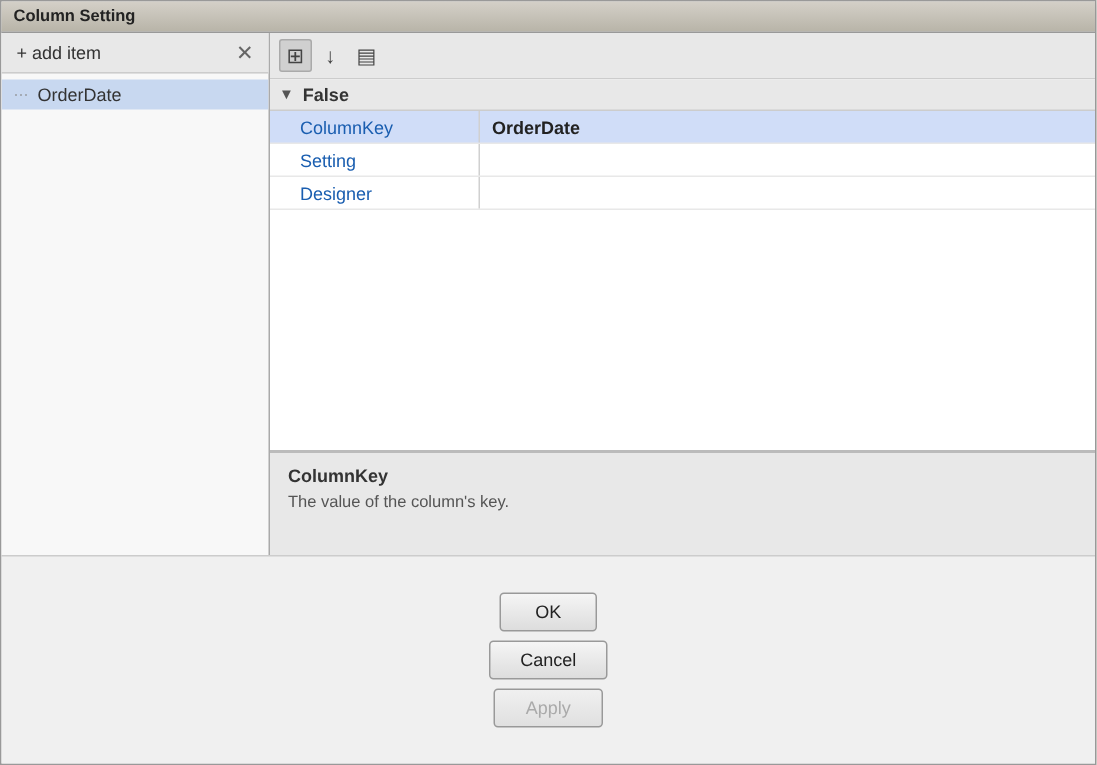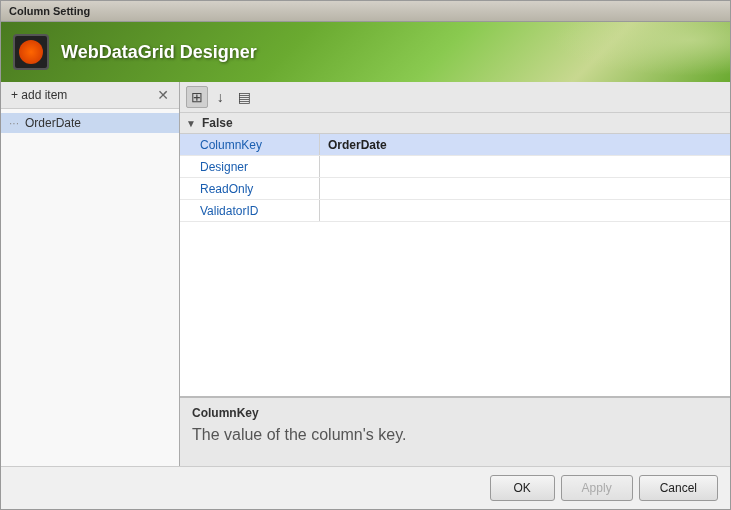--- a/index.html
+++ b/index.html
@@ -244,33 +244,34 @@
     }
 
     .description-title {
       font-weight: bold;
       color: #333;
       margin-bottom: 4px;
     }
 
     .description-text {
       color: #555;
-      font-size: 16px;
+      font-size: 11px;
       line-height: 1.4;
     }
 
     
     .bottom-area {
       display: flex;
       justify-content: flex-end;
       align-items: center;
-      padding: 8px 12px;
+      padding: 24px 12px;
       gap: 6px;
       background: #f0f0f0;
       border-top: 1px solid #ccc;
+      flex-direction: column;
     }
 
     .dialog-btn {
       padding: 5px 20px;
       font-size: 12px;
       background: linear-gradient(to bottom, #f5f5f5, #ddd);
       border: 1px solid #999;
       border-radius: 3px;
       cursor: pointer;
       color: #222;
@@ -285,26 +286,20 @@
   </style>
 </head>
 <body>
 
 <div class="window">
 
   <div class="title-bar">
     <span>Column Setting</span>
   </div>
 
-  <div class="designer-header">
-    <div class="designer-logo">
-      <div class="designer-logo-inner"></div>
-    </div>
-    <span class="designer-title">WebDataGrid Designer</span>
-  </div>
 
   <div class="content-area">
 
     <div class="left-panel">
       <div class="left-toolbar">
         <button class="add-item-btn">
           <span>+ add item</span>
         </button>
         <button class="close-btn">✕</button>
       </div>
@@ -340,47 +335,39 @@
           <div class="prop-name">
             <span>ColumnKey</span>
           </div>
           <div class="prop-value">
             <span>OrderDate</span>
           </div>
         </div>
 
         <div class="prop-row">
           <div class="prop-name">
+            <span>Setting</span>
+          </div>
+        </div>
+
+        <div class="prop-row">
+          <div class="prop-name">
             <span>Designer</span>
           </div>
         </div>
 
-        <div class="prop-row">
-          <div class="prop-name">
-            <span>ReadOnly</span>
-          </div>
-        </div>
-
-        <div class="prop-row">
-          <div class="prop-name">
-            <span>ValidatorID</span>
-          </div>
-          <div class="prop-value">
-            <span></span>
-          </div>
-        </div>
       </div>
 
       <div class="description-panel">
         <div class="description-title">ColumnKey</div>
         <div class="description-text">The value of the column's key.</div>
       </div>
     </div>
 
   </div>
 
   <div class="bottom-area">
     <button class="dialog-btn">OK</button>
+    <button class="dialog-btn">Cancel</button>
     <button class="dialog-btn disabled">Apply</button>
-    <button class="dialog-btn">Cancel</button>
   </div>
 
 </div>
 
 </body></html>

